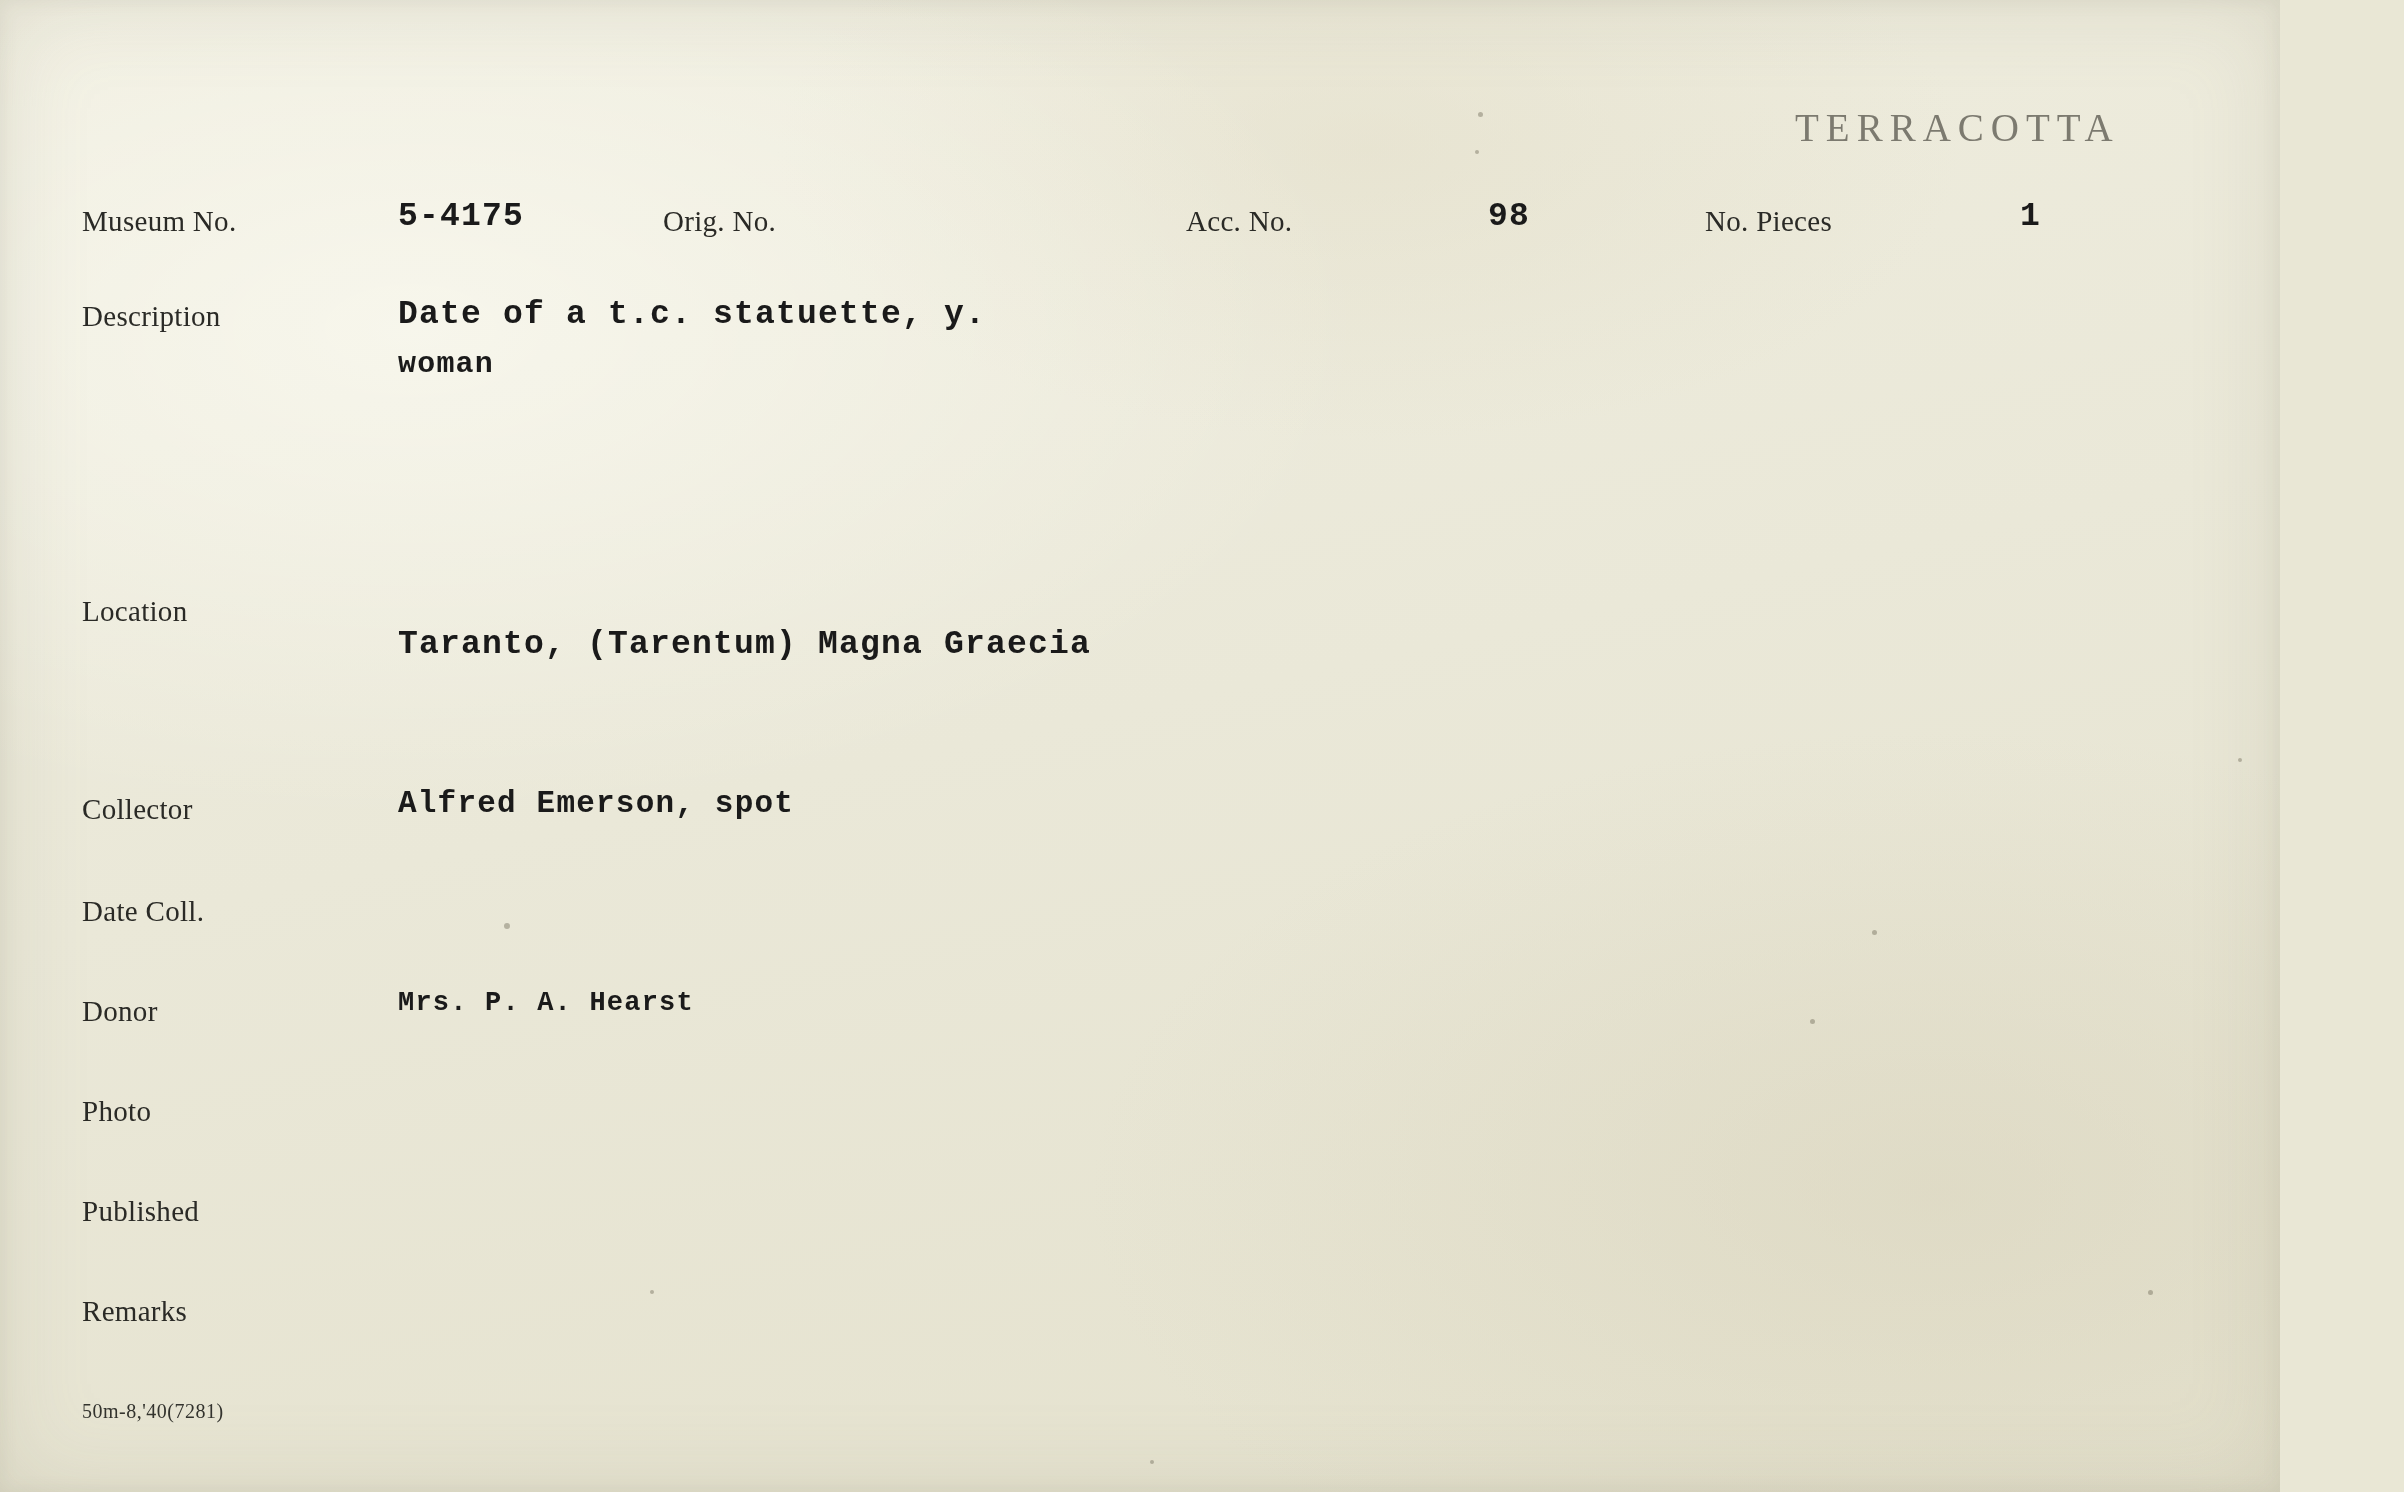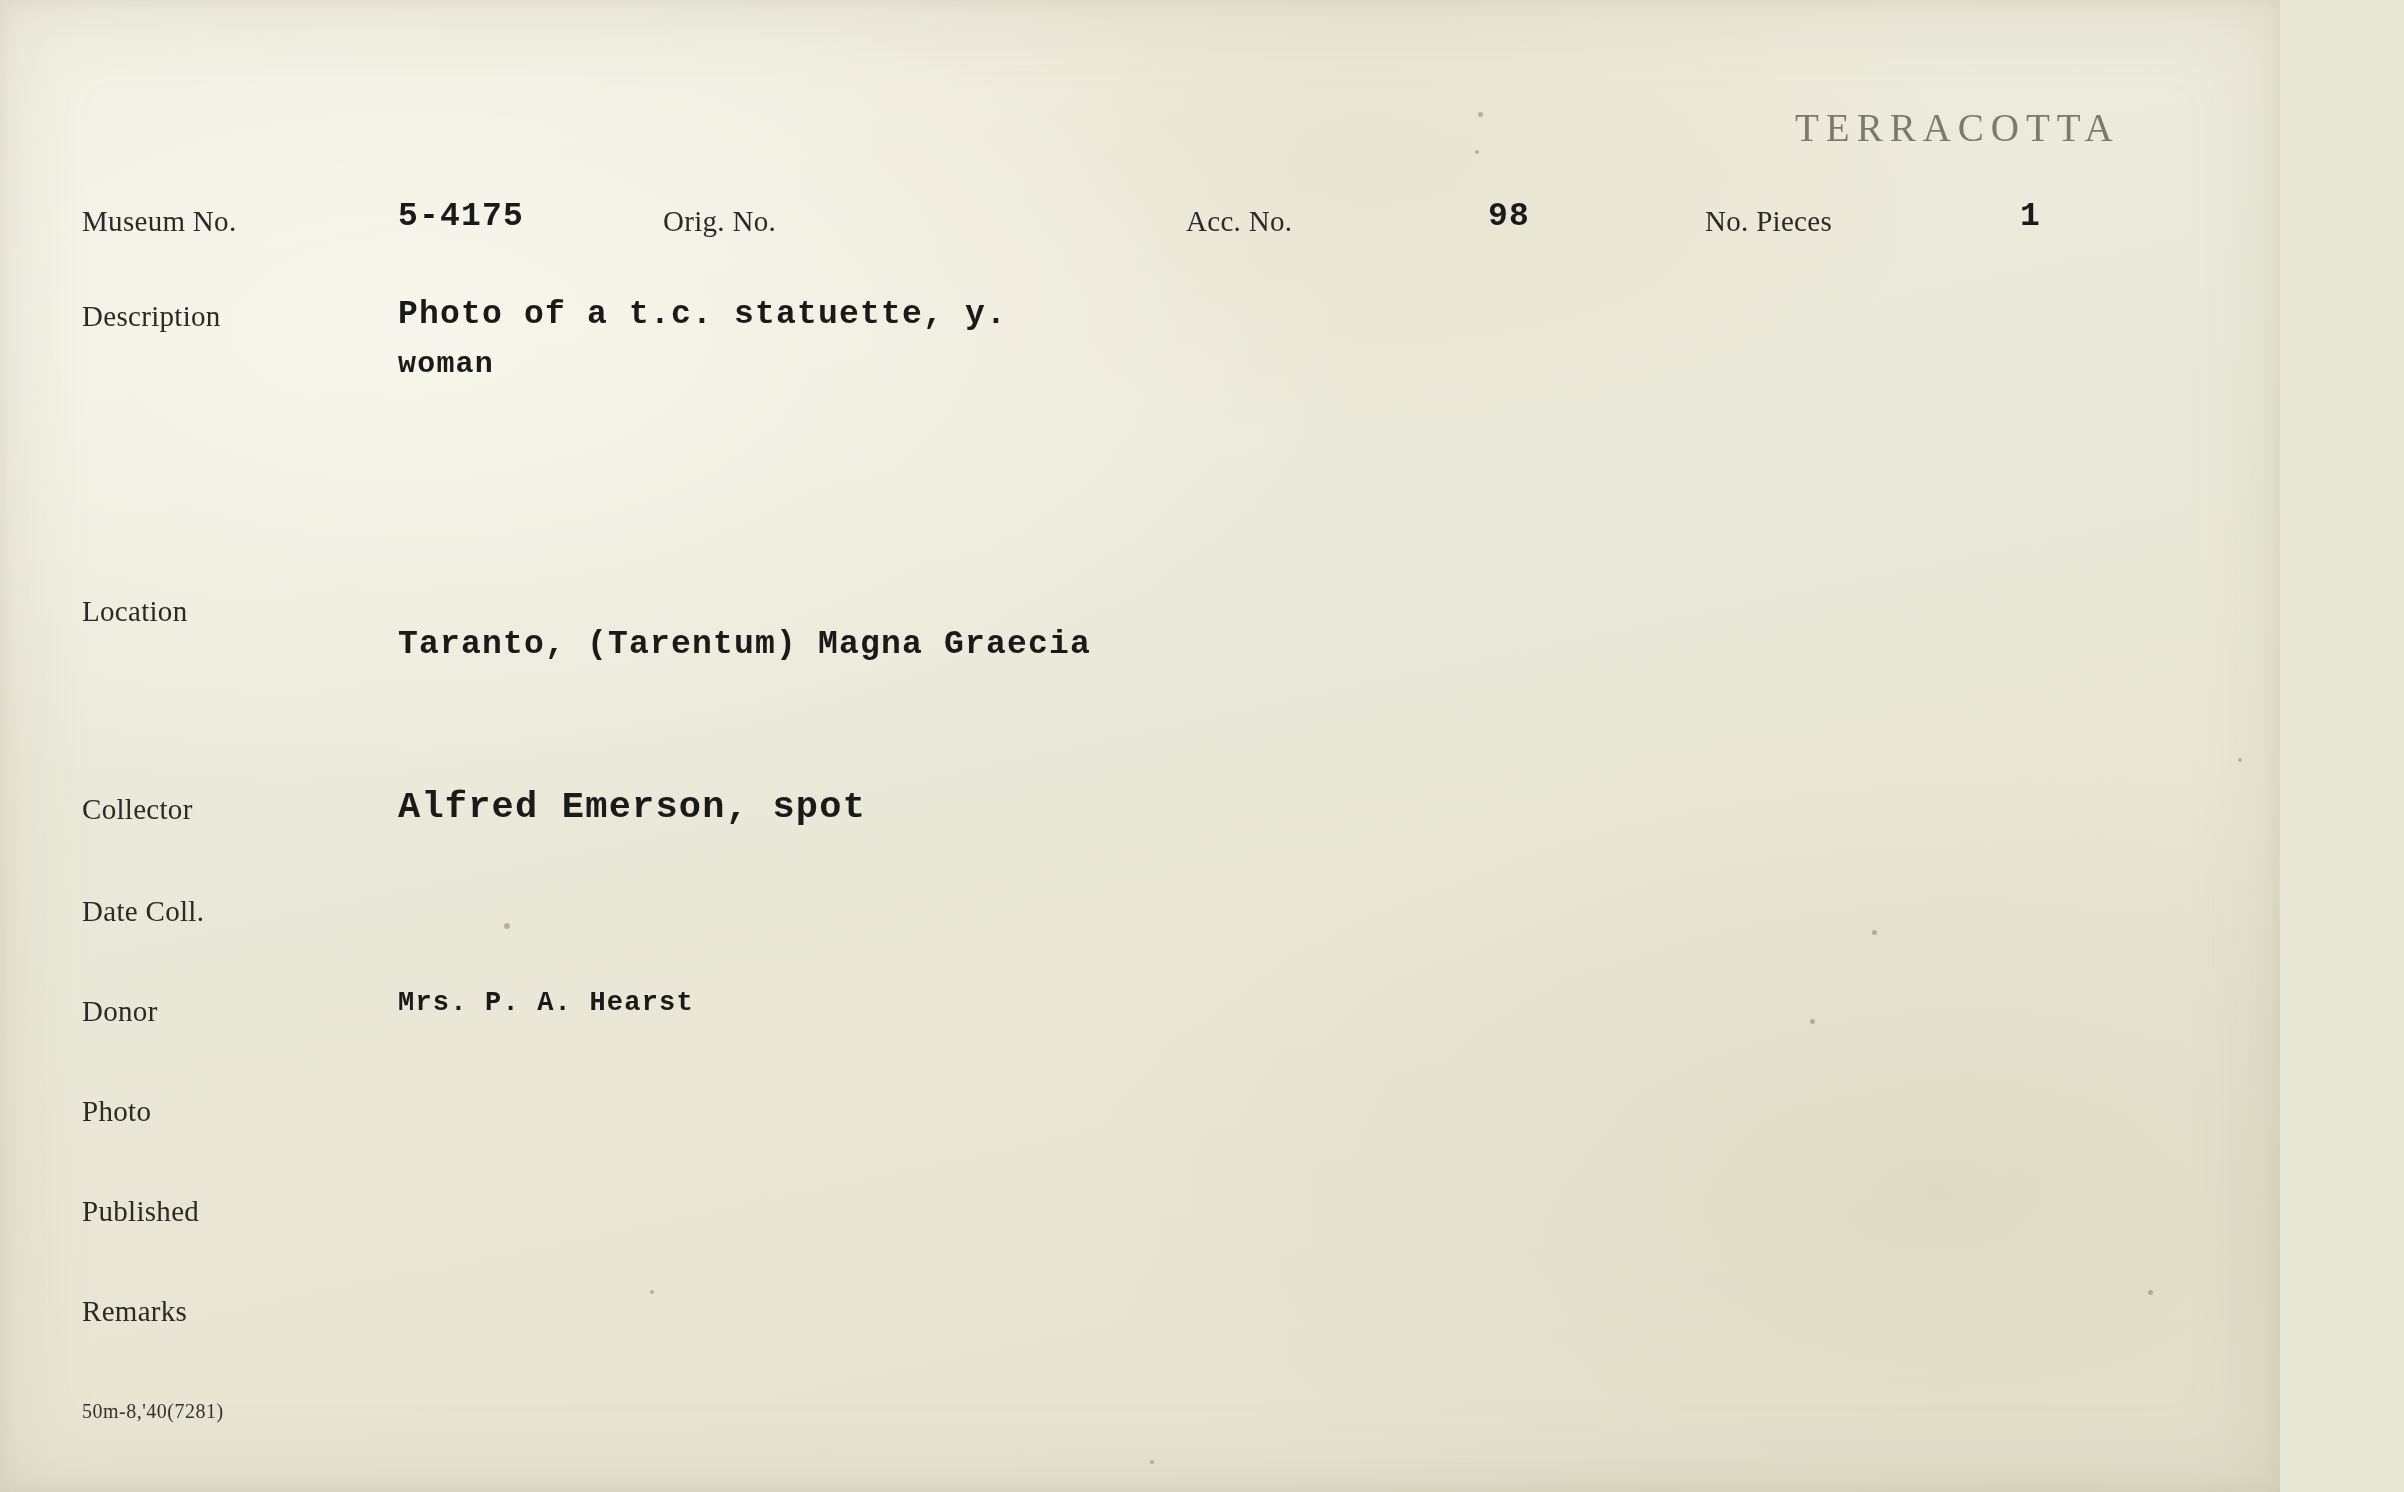--- a/index.html
+++ b/index.html
@@ -124,28 +124,28 @@
   <div class="abs label" style="left:663px; top:205px;">Orig. No.</div>
   <div class="abs typed" style="left:880px; top:198px; font-size:33px;"></div>
 
   <div class="abs label" style="left:1186px; top:205px;text-align:right;">Acc. No.</div>
   <div class="abs typed" style="left:1448px; top:198px; font-size:33px;margin-left:40px;">98</div>
 
   <div class="abs label" style="left:1705px; top:205px;">No. Pieces</div>
   <div class="abs typed" style="left:2020px; top:198px; font-size:33px;">1</div>
 
   <div class="abs label lbl-col" style="top:300px;">Description</div>
-  <div class="abs typed" style="left:398px; top:296px; font-size:33px;">Photo of a t.c. statuette, y.</div>
+  <div class="abs typed" style="left:398px; top:296px; font-size:33px;">Date of a t.c. statuette, y.</div>
   <div class="abs typed" style="left:398px; top:347px; font-size:30px;">woman</div>
 
   <div class="abs label lbl-col" style="top:595px;">Location</div>
   <div class="abs typed" style="left:398px; top:626px; font-size:33px;">Taranto, (Tarentum) Magna Graecia</div>
 
   <div class="abs label lbl-col" style="top:793px;">Collector</div>
-  <div class="abs typed" style="left:398px; top:786px; font-size:37px;">Alfred Emerson, spot</div>
+  <div class="abs typed" style="left:398px; top:786px; font-size:31px;">Alfred Emerson, spot</div>
 
   <div class="abs label lbl-col" style="top:895px;">Date Coll.</div>
   <div class="abs typed" style="left:398px; top:890px; font-size:33px;"></div>
 
   <div class="abs label lbl-col" style="top:995px;">Donor</div>
   <div class="abs typed" style="left:398px; top:988px; font-size:27px;">Mrs. P. A. Hearst</div>
 
   <div class="abs label lbl-col" style="top:1095px;">Photo</div>
   <div class="abs typed" style="left:398px; top:1090px; font-size:33px;"></div>
 

